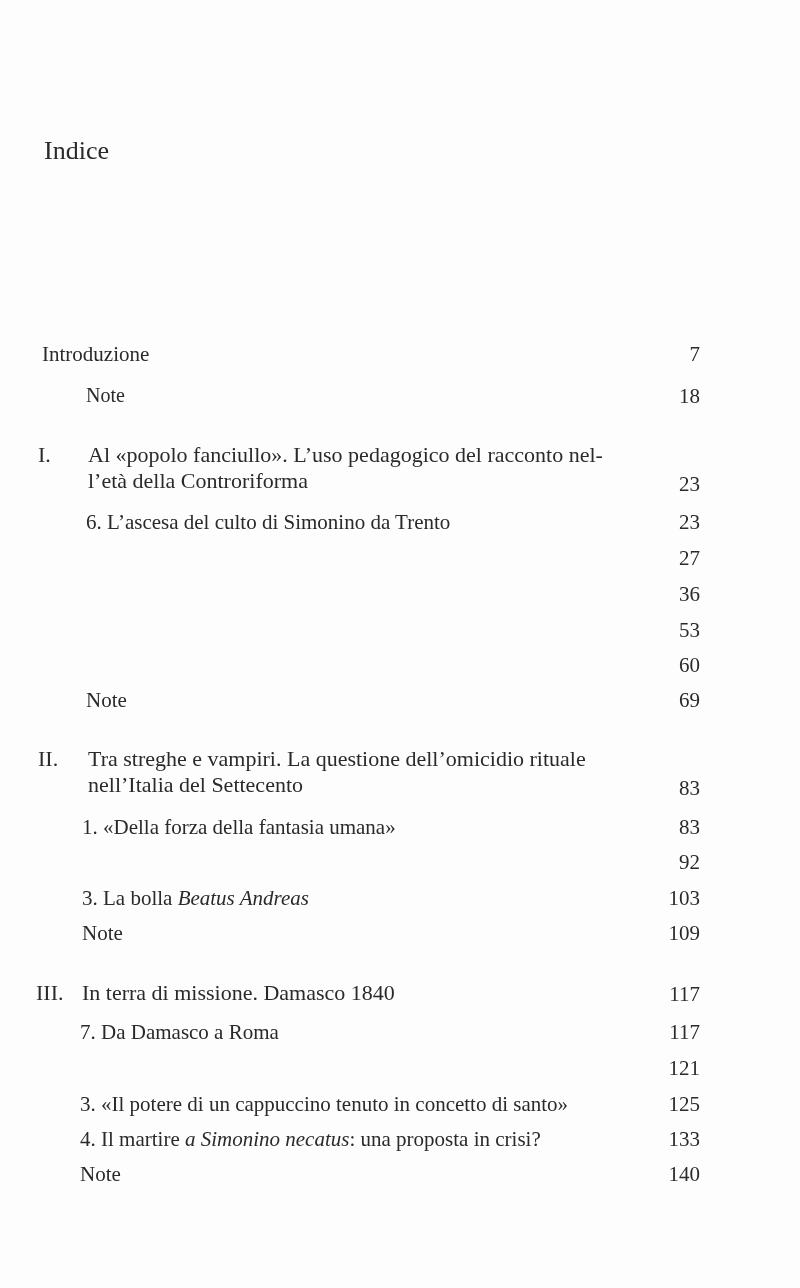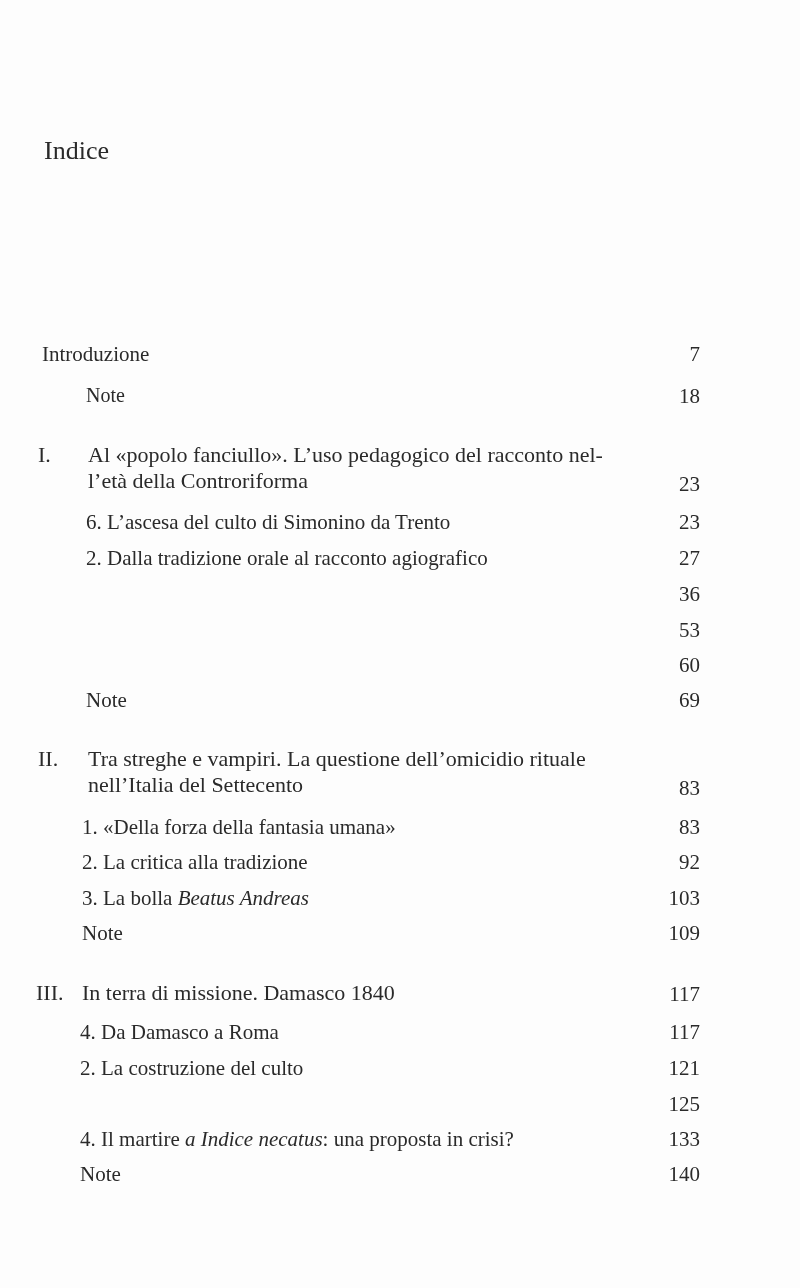--- a/index.html
+++ b/index.html
@@ -33,21 +33,20 @@
   <span class="roman" style="top:442px">I.</span>
   <span class="chap" style="top:442px">Al «popolo fanciullo». L’uso pedagogico del racconto nel-</span>
   <span class="chap" style="top:468px">l’età della Controriforma</span>
   <span class="num" style="top:472px">23</span>
 
   <div class="row" style="top:510px">
     <span class="label" style="left:86px">6. L’ascesa del culto di Simonino da Trento</span>
     <span class="num">23</span>
   </div>
   <div class="row" style="top:546px">
-    <span class="label" style="left:86px">2. Dalla tradizione orale al racconto agiografico</span>
     <span class="num">27</span>
   </div>
   <div class="row" style="top:582px">
     <span class="num">36</span>
   </div>
   <div class="row" style="top:618px">
     <span class="num">53</span>
   </div>
   <div class="row" style="top:653px">
     <span class="num">60</span>
@@ -62,50 +61,49 @@
   <span class="roman" style="top:746px">II.</span>
   <span class="chap" style="top:746px">Tra streghe e vampiri. La questione dell’omicidio rituale</span>
   <span class="chap" style="top:772px">nell’Italia del Settecento</span>
   <span class="num" style="top:776px">83</span>
 
   <div class="row" style="top:815px">
     <span class="label" style="left:82px">1. «Della forza della fantasia umana»</span>
     <span class="num">83</span>
   </div>
   <div class="row" style="top:850px">
-    <span class="label" style="left:82px">2. La critica alla tradizione</span>
     <span class="num">92</span>
   </div>
   <div class="row" style="top:886px">
     <span class="label" style="left:82px"><span>3. La bolla </span><em>Beatus Andreas</em><span></span></span>
     <span class="num">103</span>
   </div>
   <div class="row" style="top:921px">
     <span class="label" style="left:82px">Note</span>
     <span class="num">109</span>
   </div>
 </div>
 
 <div>
   <span class="roman" style="top:980px;left:36px">III.</span>
   <span class="chap" style="top:980px;left:82px">In terra di missione. Damasco 1840</span>
   <span class="num" style="top:982px">117</span>
 
   <div class="row" style="top:1020px">
-    <span class="label" style="left:80px">4. Da Damasco a Roma</span>
+    <span class="label" style="left:80px">7. Da Damasco a Roma</span>
     <span class="num">117</span>
   </div>
   <div class="row" style="top:1056px">
-    <span class="label" style="left:80px">2. La costruzione del culto</span>
     <span class="num">121</span>
   </div>
   <div class="row" style="top:1092px">
+    <span class="label" style="left:80px">3. «Il potere di un cappuccino tenuto in concetto di santo»</span>
     <span class="num">125</span>
   </div>
   <div class="row" style="top:1127px">
-    <span class="label" style="left:80px"><span>4. Il martire </span><em>a Indice necatus</em><span>: una proposta in crisi?</span></span>
+    <span class="label" style="left:80px"><span>4. Il martire </span><em>a Simonino necatus</em><span>: una proposta in crisi?</span></span>
     <span class="num">133</span>
   </div>
   <div class="row" style="top:1162px">
     <span class="label" style="left:80px">Note</span>
     <span class="num">140</span>
   </div>
 </div>
 
 </body></html>

